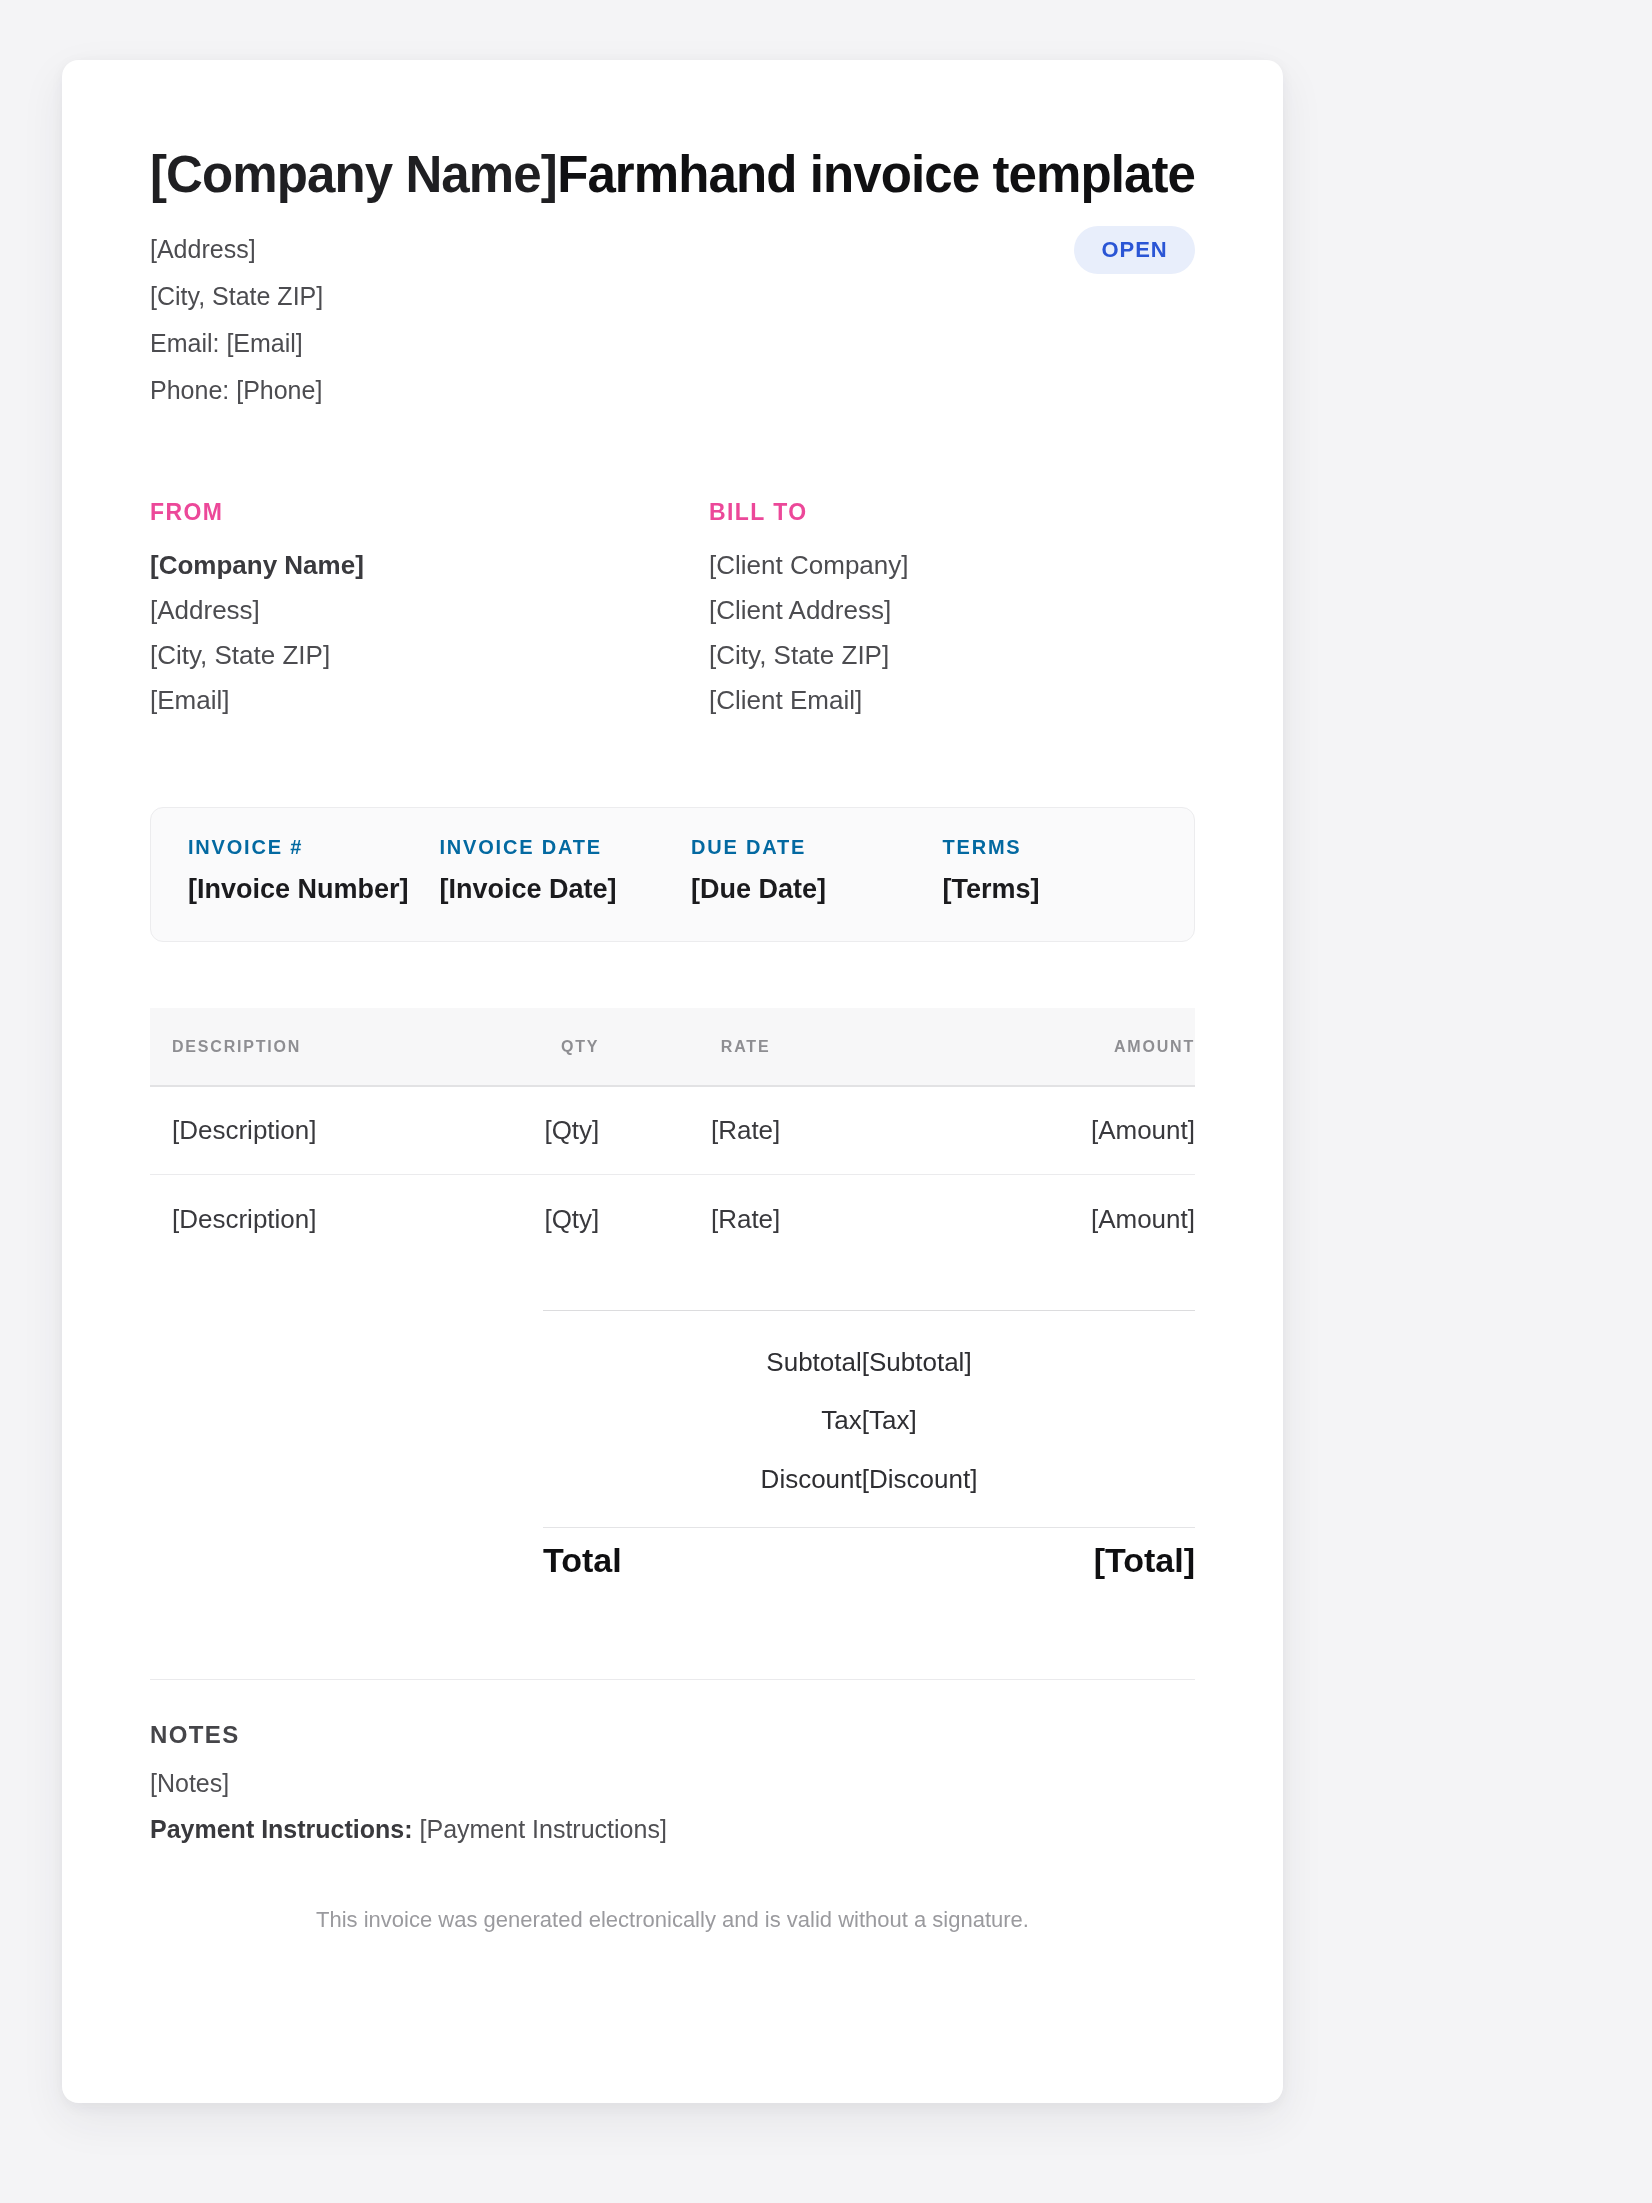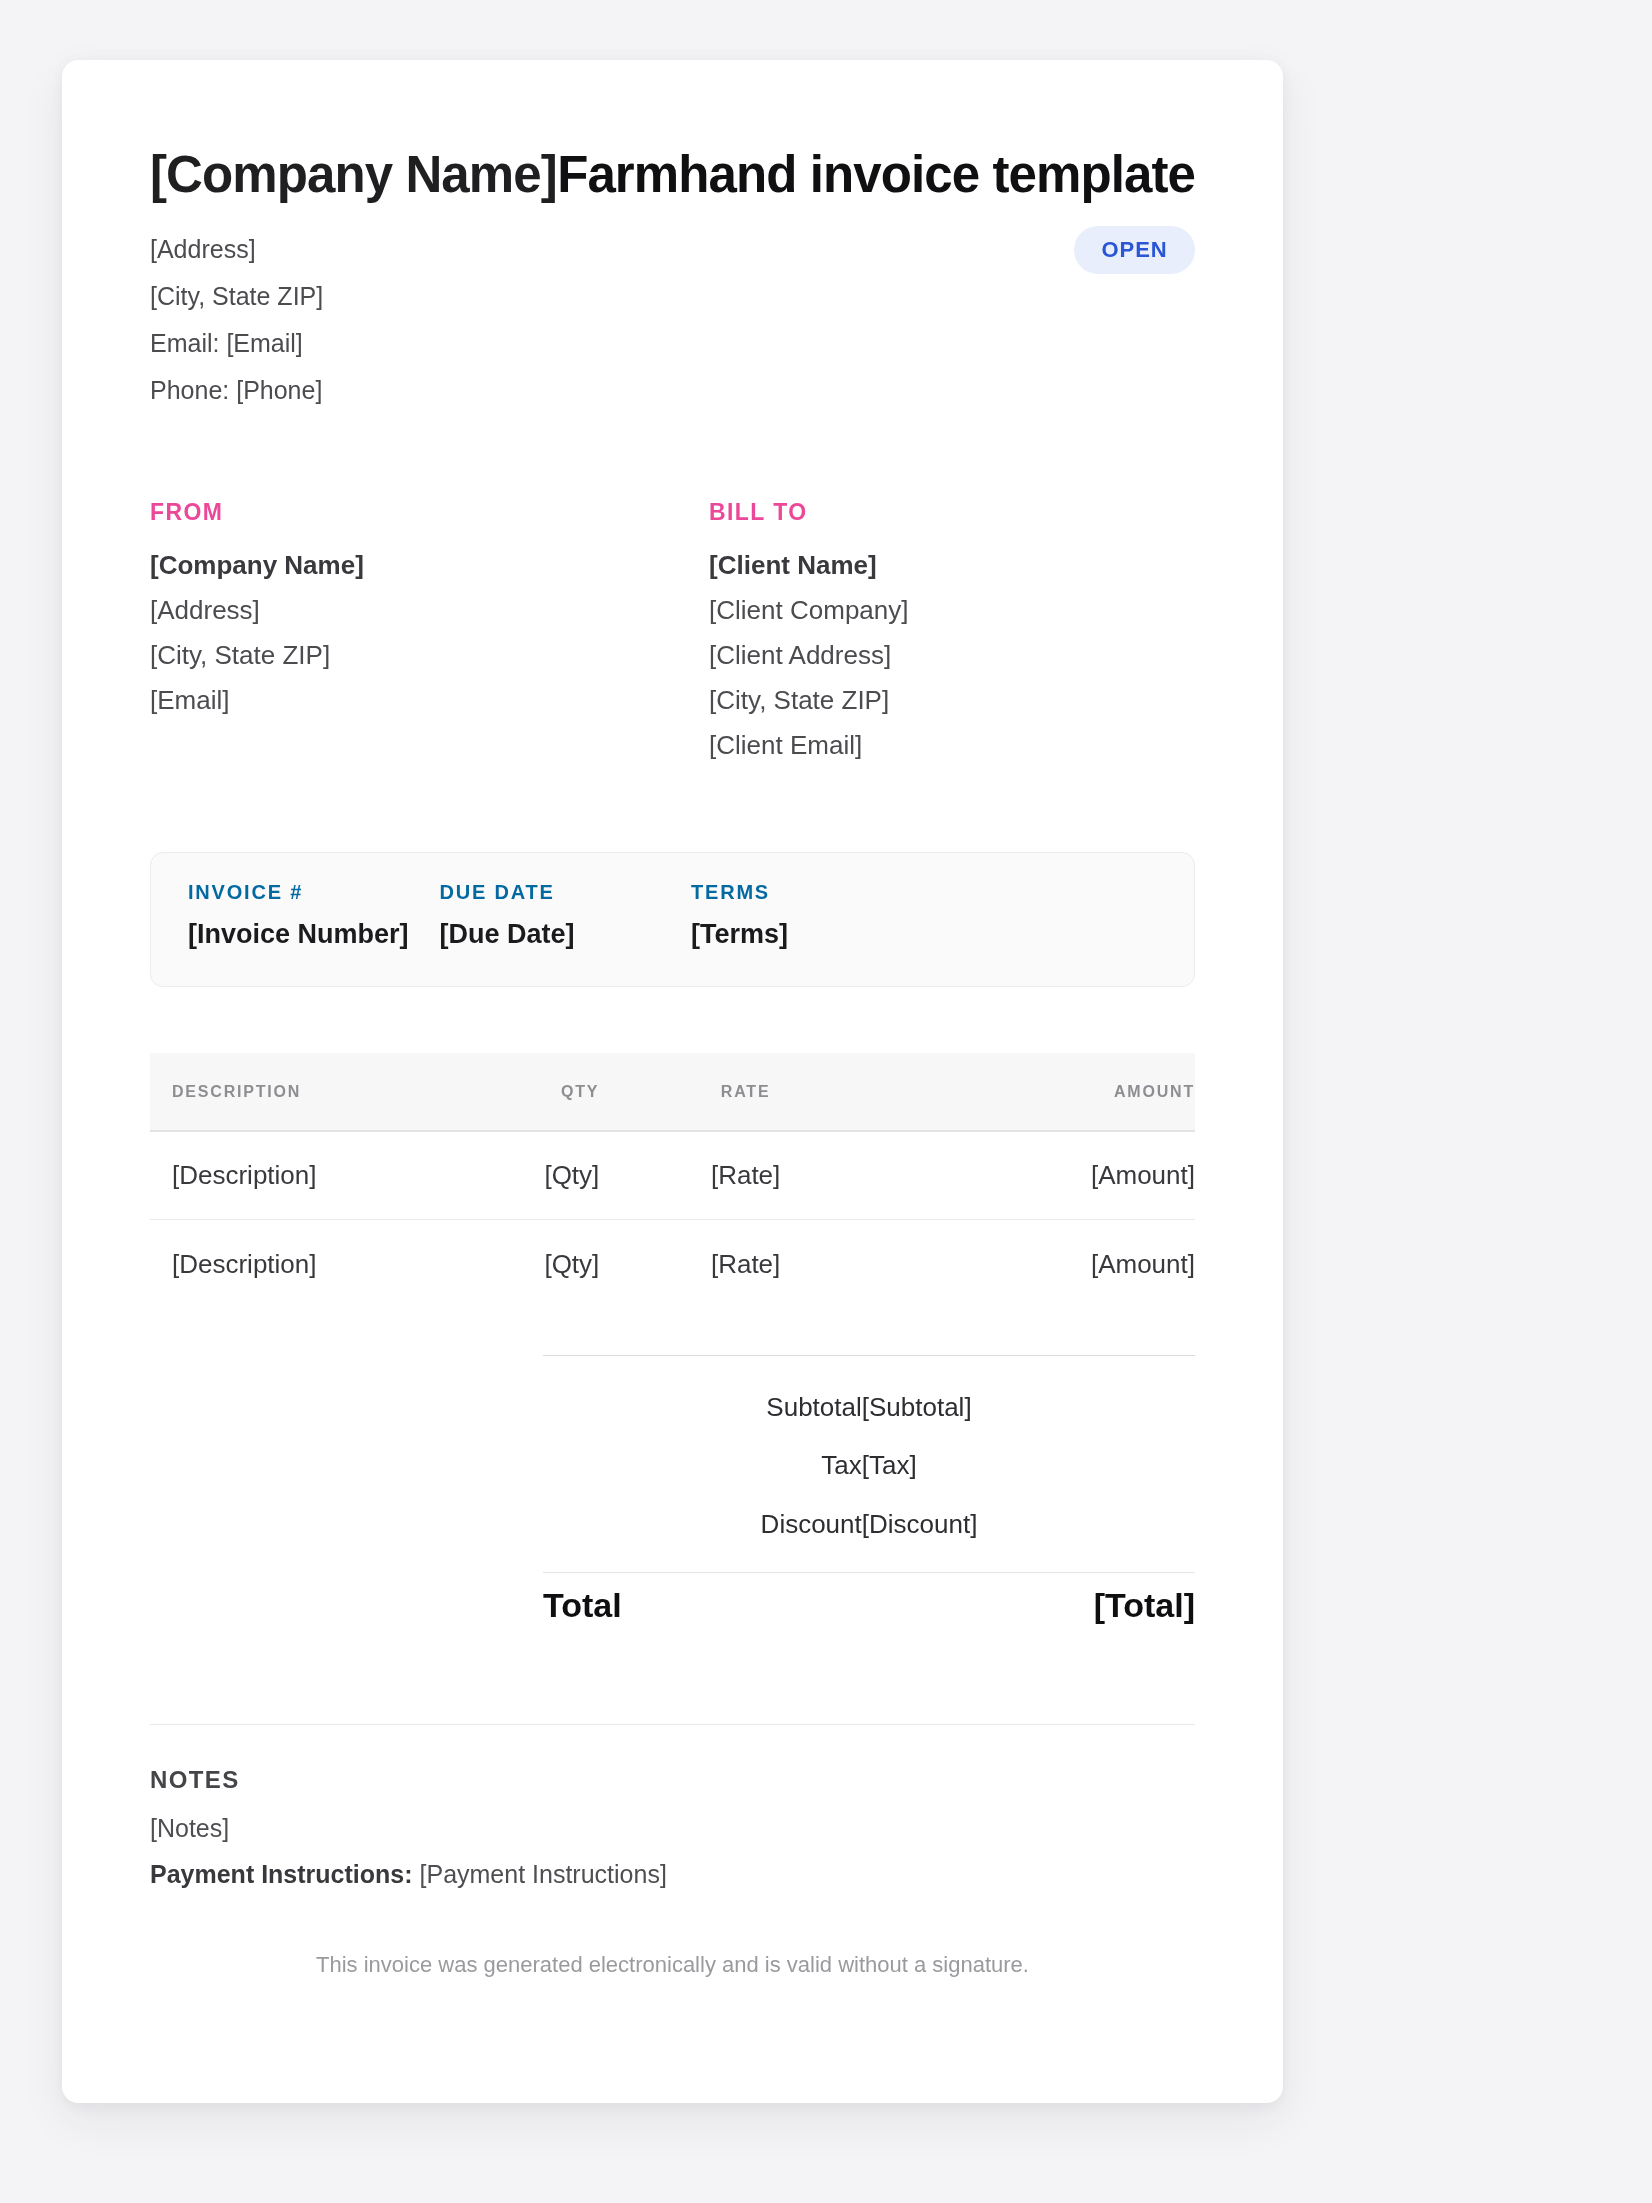--- a/index.html
+++ b/index.html
@@ -160,33 +160,36 @@
         <div class="party-lines">
           <div class="party-name">[Company Name]</div>
           <div class="party-line">[Address]</div>
           <div class="party-line">[City, State ZIP]</div>
           <div class="party-line">[Email]</div>
         </div>
       </div>
       <div class="party-billto">
         <div class="party-label">BILL TO</div>
         <div class="party-lines">
-          <div class="party-name">[Client Name]</div>
           <div class="party-line">[Client Company]</div>
           <div class="party-line">[Client Address]</div>
           <div class="party-line">[City, State ZIP]</div>
           <div class="party-line">[Client Email]</div>
         </div>
       </div>
     </div>
 
     <div class="meta-box">
       <div>
         <div class="meta-label">INVOICE #</div>
         <div class="meta-value">[Invoice Number]</div>
+      </div>
+      <div>
+        <div class="meta-label">INVOICE DATE</div>
+        <div class="meta-value">[Invoice Date]</div>
       </div>
       <div>
         <div class="meta-label">DUE DATE</div>
         <div class="meta-value">[Due Date]</div>
       </div>
       <div>
         <div class="meta-label">TERMS</div>
         <div class="meta-value">[Terms]</div>
       </div>
     </div>

